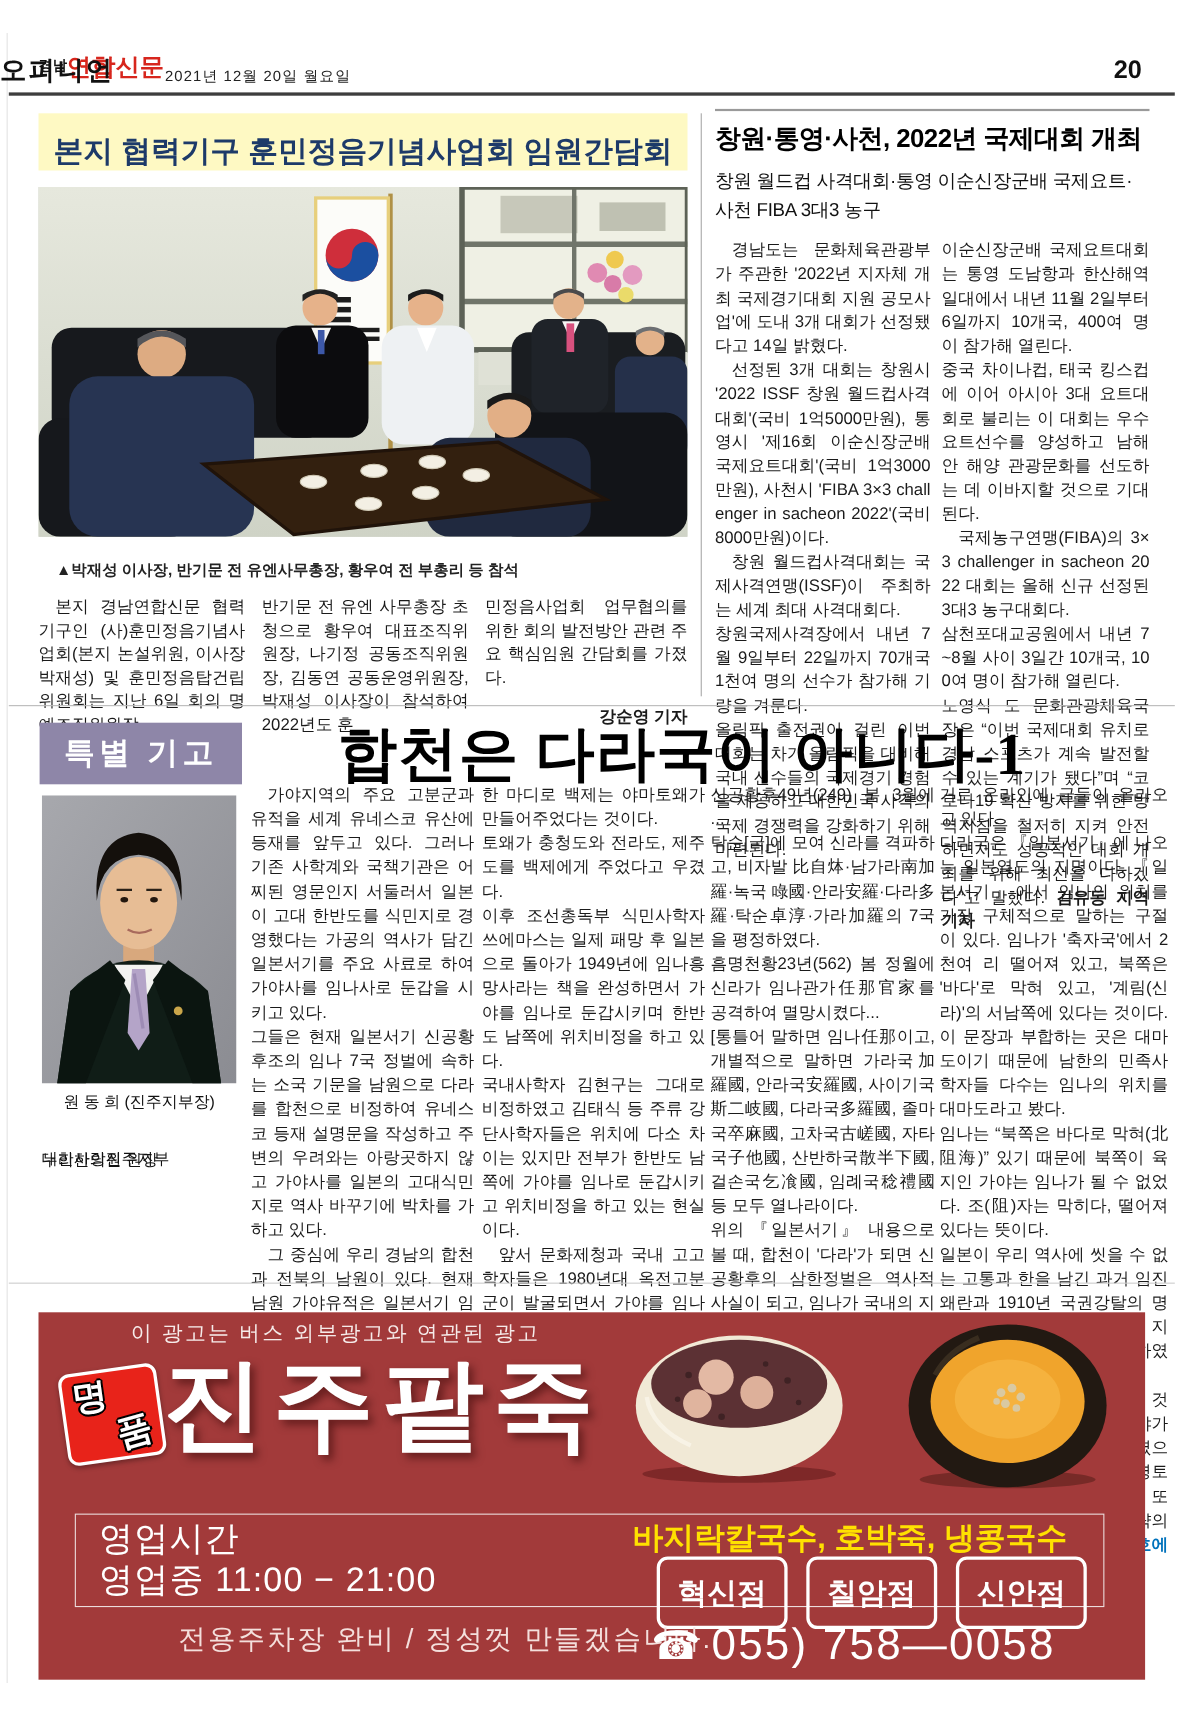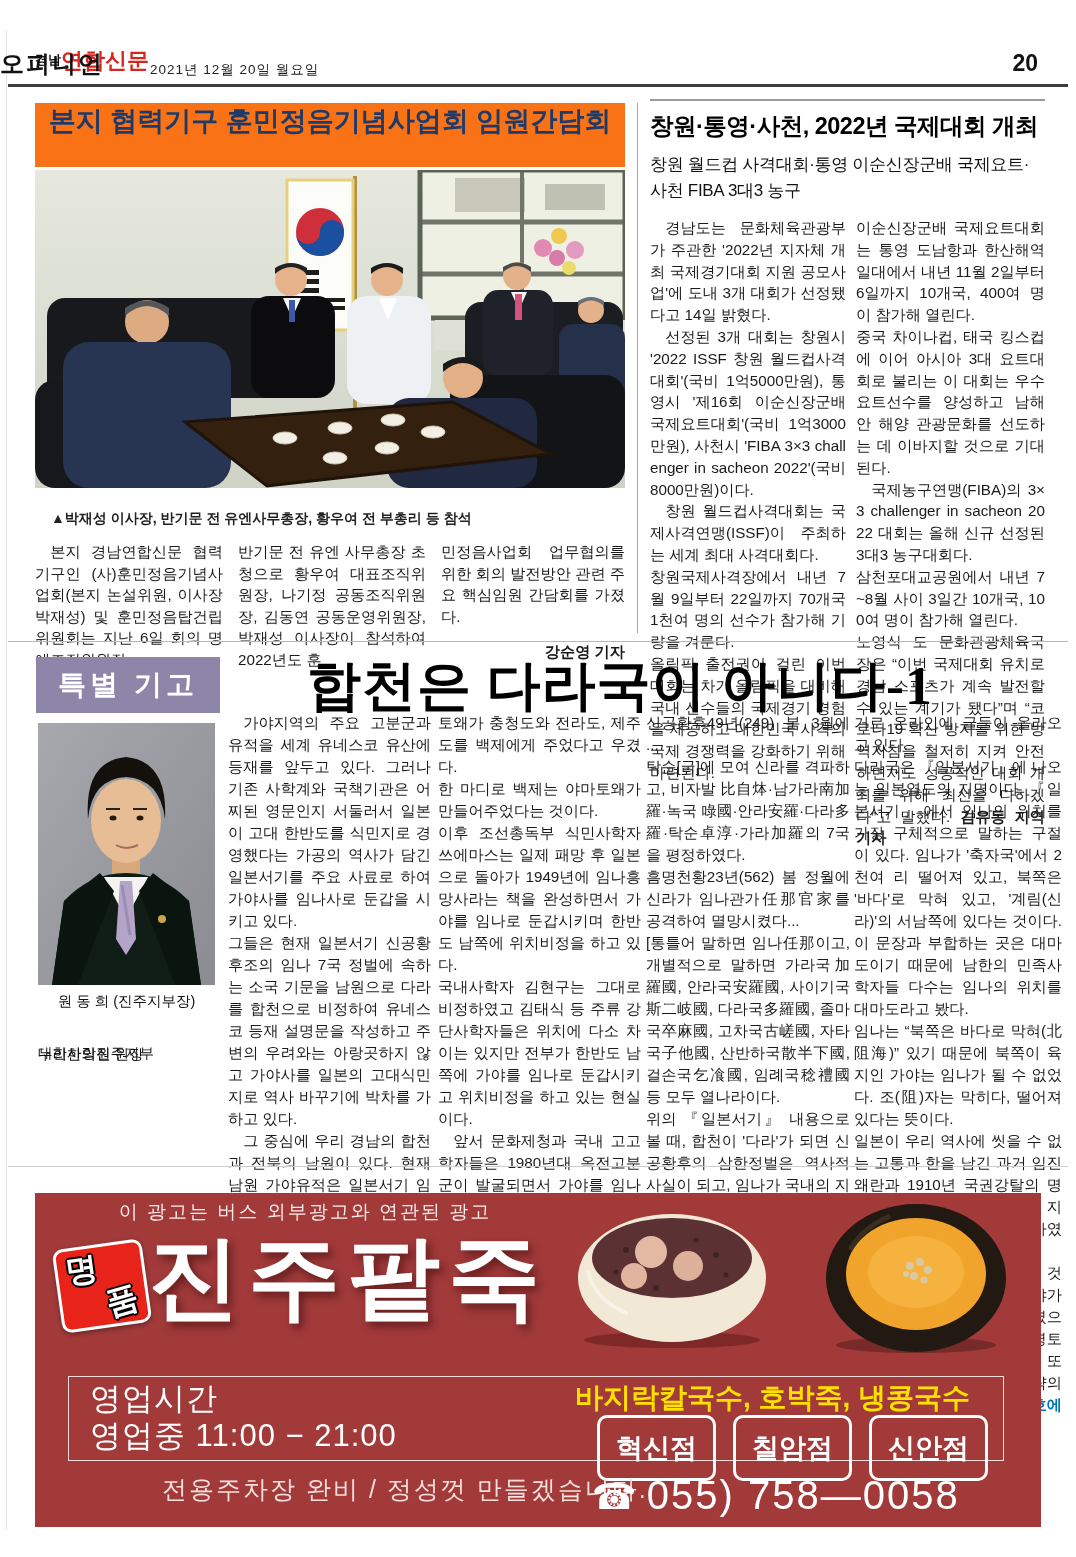--- a/index.html
+++ b/index.html
@@ -10,21 +10,21 @@
   
   .logo{position:absolute;left:35px;top:50px;display:flex;align-items:flex-end;}
   .logo-prefix{font-size:13px;font-weight:bold;color:#111;padding-bottom:3px;}
   .logo-main{font-size:22px;font-weight:900;color:#d7261d;line-height:1;letter-spacing:0;}
   .m-date{position:absolute;left:150px;top:61px;font-size:13.5px;color:#222;letter-spacing:1px;}
   .m-section{position:absolute;left:0;top:48px;width:1076px;text-align:left;font-size:24px;font-weight:bold;letter-spacing:2px;color:#111;}
   .m-page{position:absolute;right:38px;top:50px;font-size:23px;font-weight:bold;color:#111;}
   .masthead-rule{position:absolute;left:8px;top:84px;width:1060px;height:3px;background:#3d3d3d;}
 
   
-  .hl-bar{position:absolute;left:35px;top:103px;width:590px;height:64px;background:#f97316;display:flex;align-items:flex-start;justify-content:center;}
+  .hl-bar{position:absolute;left:35px;top:103px;width:590px;height:52px;background:#fef9c3;display:flex;align-items:flex-end;justify-content:center;}
   .hl-bar h1{margin:0;font-size:27px;font-weight:800;color:#1d3a69;letter-spacing:0;}
   .photo{position:absolute;left:35px;top:170px;width:590px;height:318px;background:#cfd3c6;}
   .photo svg{width:100%;height:100%;display:block;}
   .caption{position:absolute;left:35px;top:494px;width:590px;font-size:14px;font-weight:600;color:#222;margin:16px;}
   .lcol{position:absolute;top:541px;width:188px;font-size:15.2px;line-height:21.5px;text-align:justify;word-break:break-all;}
   .lcol.c1{left:35px;}.lcol.c2{left:238px;}.lcol.c3{left:441px;width:184px;}
   .l-byline{display:block;text-align:right;font-weight:bold;margin-top:14px;}
 
   .vdiv{position:absolute;left:637px;top:103px;width:1px;height:530px;background:#a8a8a8;}
 
@@ -241,22 +241,22 @@
   <p class="affil a1">대한사랑진주지부</p>
   <p class="affil a2">누리한의원 원장</p>
   <div class="scol s1">
     <p class="para ind">가야지역의 주요 고분군과 유적을 세계 유네스코 유산에 등재를 앞두고 있다. 그러나 기존 사학계와 국책기관은 어찌된 영문인지 서둘러서 일본이 고대 한반도를 식민지로 경영했다는 가공의 역사가 담긴 일본서기를 주요 사료로 하여 가야사를 임나사로 둔갑을 시키고 있다.</p>
     <p class="para">그들은 현재 일본서기 신공황후조의 임나 7국 정벌에 속하는 소국 기문을 남원으로 다라를 합천으로 비정하여 유네스코 등재 설명문을 작성하고 주변의 우려와는 아랑곳하지 않고 가야사를 일본의 고대식민지로 역사 바꾸기에 박차를 가하고 있다.</p>
     <p class="para ind">그 중심에 우리 경남의 합천과 전북의 남원이 있다. 현재 남원 가야유적은 일본서기 임나의 기문국으로 합천 옥전고분군은 다라국으로 유네스코에 등재를 신청한 것이다.</p>
     <p class="para">우선 오늘은 경남의 합천이 과연 다라국이었나를 살펴보고자 한다.</p>
     <p class="para">명성황후를 시해한 일본 낭인 깡패 후사노신이 쓴 역사서 '일본서기 조선지명고'에서 서기 369년(신공49년)에 야마</p>
   </div>
   <div class="scol s2">
+    <p class="para">한 마디로 백제는 야마토왜가 만들어주었다는 것이다.</p>
     <p class="para">토왜가 충청도와 전라도, 제주도를 백제에게 주었다고 우겼다.</p>
-    <p class="para">한 마디로 백제는 야마토왜가 만들어주었다는 것이다.</p>
     <p class="para">이후 조선총독부 식민사학자 쓰에마스는 일제 패망 후 일본으로 돌아가 1949년에 임나흥망사라는 책을 완성하면서 가야를 임나로 둔갑시키며 한반도 남쪽에 위치비정을 하고 있다.</p>
     <p class="para">국내사학자 김현구는 그대로 비정하였고 김태식 등 주류 강단사학자들은 위치에 다소 차이는 있지만 전부가 한반도 남쪽에 가야를 임나로 둔갑시키고 위치비정을 하고 있는 현실이다.</p>
     <p class="para ind">앞서 문화제청과 국내 고고학자들은 1980년대 옥전고분군이 발굴되면서 가야를 임나라고 주장하는 쓰에마스 학설과 맥락을 같이하는 일본학자 다나까 도시아끼를 초빙하여 자문을 구하고 문헌고증을 채택하여 합천을 다라국이라고 비정하고 합천박물관에는 일본서기와 양직공도에 근거한다고 자랑스럽게 전시하고 있다.</p>
     <p class="para">다라국의 기원 『일본서기』 내용을 보자.</p>
   </div>
   <div class="scol s3">
     <p class="para">신공황후49년(249) 봄 3월에 ...</p>
     <p class="para">탁순[국]에 모여 신라를 격파하고, 비자발 比自㶱·남가라南加羅·녹국 㖨國·안라安羅·다라多羅·탁순卓淳·가라加羅의 7국을 평정하였다.</p>
     <p class="para">흠명천황23년(562) 봄 정월에 신라가 임나관가任那官家를 공격하여 멸망시켰다...</p>
     <p class="para">[통틀어 말하면 임나任那이고, 개별적으로 말하면 가라국加羅國, 안라국安羅國, 사이기국斯二岐國, 다라국多羅國, 졸마국卒麻國, 고차국古嵯國, 자타국子他國, 산반하국散半下國, 걸손국乞飡國, 임례국稔禮國 등 모두 열나라이다.</p>

